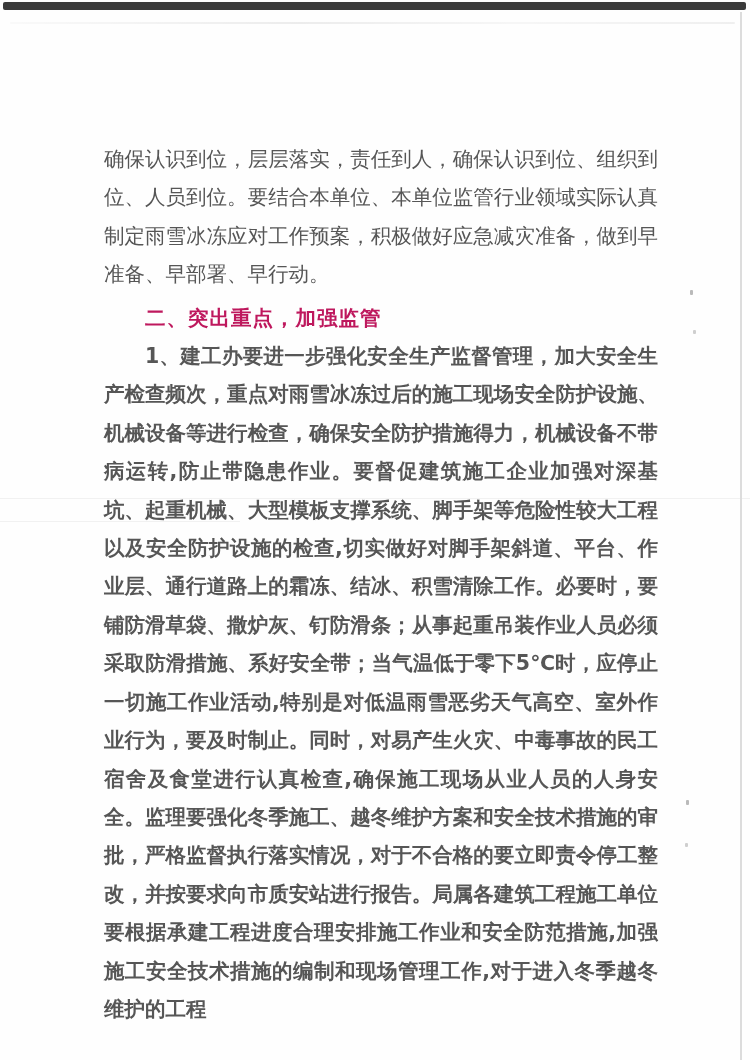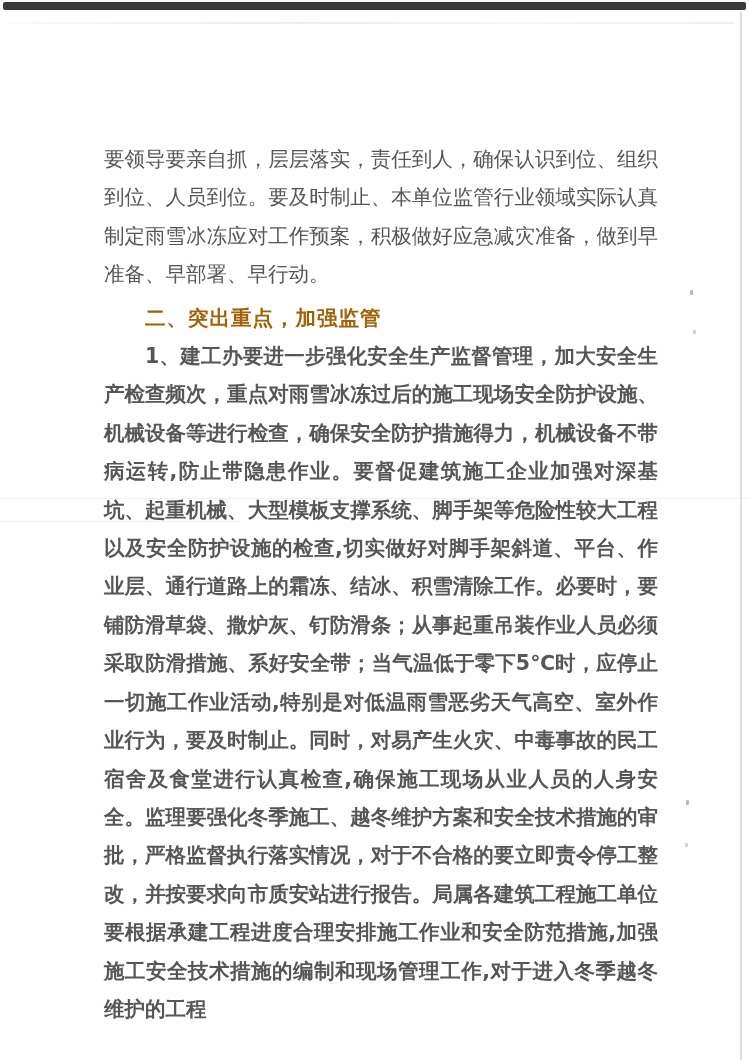--- a/index.html
+++ b/index.html
@@ -93,38 +93,38 @@
       padding: 0;
     }
     .doc-paragraph-indent {
       text-indent: 2em;
       font-weight: bold;
     }
     .doc-heading {
       margin-top: 5px !important;
       text-indent: 2em;
       font-weight: 700;
-      color: #a16207;
+      color: #be185d;
       letter-spacing: 1px;
     }
   </style>
 </head>
 <body>
 
 <div class="scan-page">
 
   <div class="scan-edge-top-bar"></div>
   <div class="scan-smudge-line"></div>
   <div class="scan-artifact-line-1"></div>
   <div class="scan-artifact-line-2"></div>
   <div class="scan-speck speck-1"></div>
   <div class="scan-speck speck-2"></div>
   <div class="scan-speck speck-3"></div>
   <div class="scan-speck speck-4"></div>
   <div class="scan-edge-right-line"></div>
 
   <div class="document-text">
-    <p class="doc-paragraph">要领导要亲自抓，层层落实，责任到人，确保认识到位、组织到位、人员到位。要及时制止、本单位监管行业领域实际认真制定雨雪冰冻应对工作预案，积极做好应急减灾准备，做到早准备、早部署、早行动。</p>
+    <p class="doc-paragraph">确保认识到位，层层落实，责任到人，确保认识到位、组织到位、人员到位。要结合本单位、本单位监管行业领域实际认真制定雨雪冰冻应对工作预案，积极做好应急减灾准备，做到早准备、早部署、早行动。</p>
     <p class="doc-heading">二、突出重点，加强监管</p>
     <p class="doc-paragraph doc-paragraph-indent">1、建工办要进一步强化安全生产监督管理，加大安全生产检查频次，重点对雨雪冰冻过后的施工现场安全防护设施、机械设备等进行检查，确保安全防护措施得力，机械设备不带病运转,防止带隐患作业。要督促建筑施工企业加强对深基坑、起重机械、大型模板支撑系统、脚手架等危险性较大工程以及安全防护设施的检查,切实做好对脚手架斜道、平台、作业层、通行道路上的霜冻、结冰、积雪清除工作。必要时，要铺防滑草袋、撒炉灰、钉防滑条；从事起重吊装作业人员必须采取防滑措施、系好安全带；当气温低于零下5℃时，应停止一切施工作业活动,特别是对低温雨雪恶劣天气高空、室外作业行为，要及时制止。同时，对易产生火灾、中毒事故的民工宿舍及食堂进行认真检查,确保施工现场从业人员的人身安全。监理要强化冬季施工、越冬维护方案和安全技术措施的审批，严格监督执行落实情况，对于不合格的要立即责令停工整改，并按要求向市质安站进行报告。局属各建筑工程施工单位要根据承建工程进度合理安排施工作业和安全防范措施,加强施工安全技术措施的编制和现场管理工作,对于进入冬季越冬维护的工程</p>
   </div>
 
 </div>
 
 </body></html>

